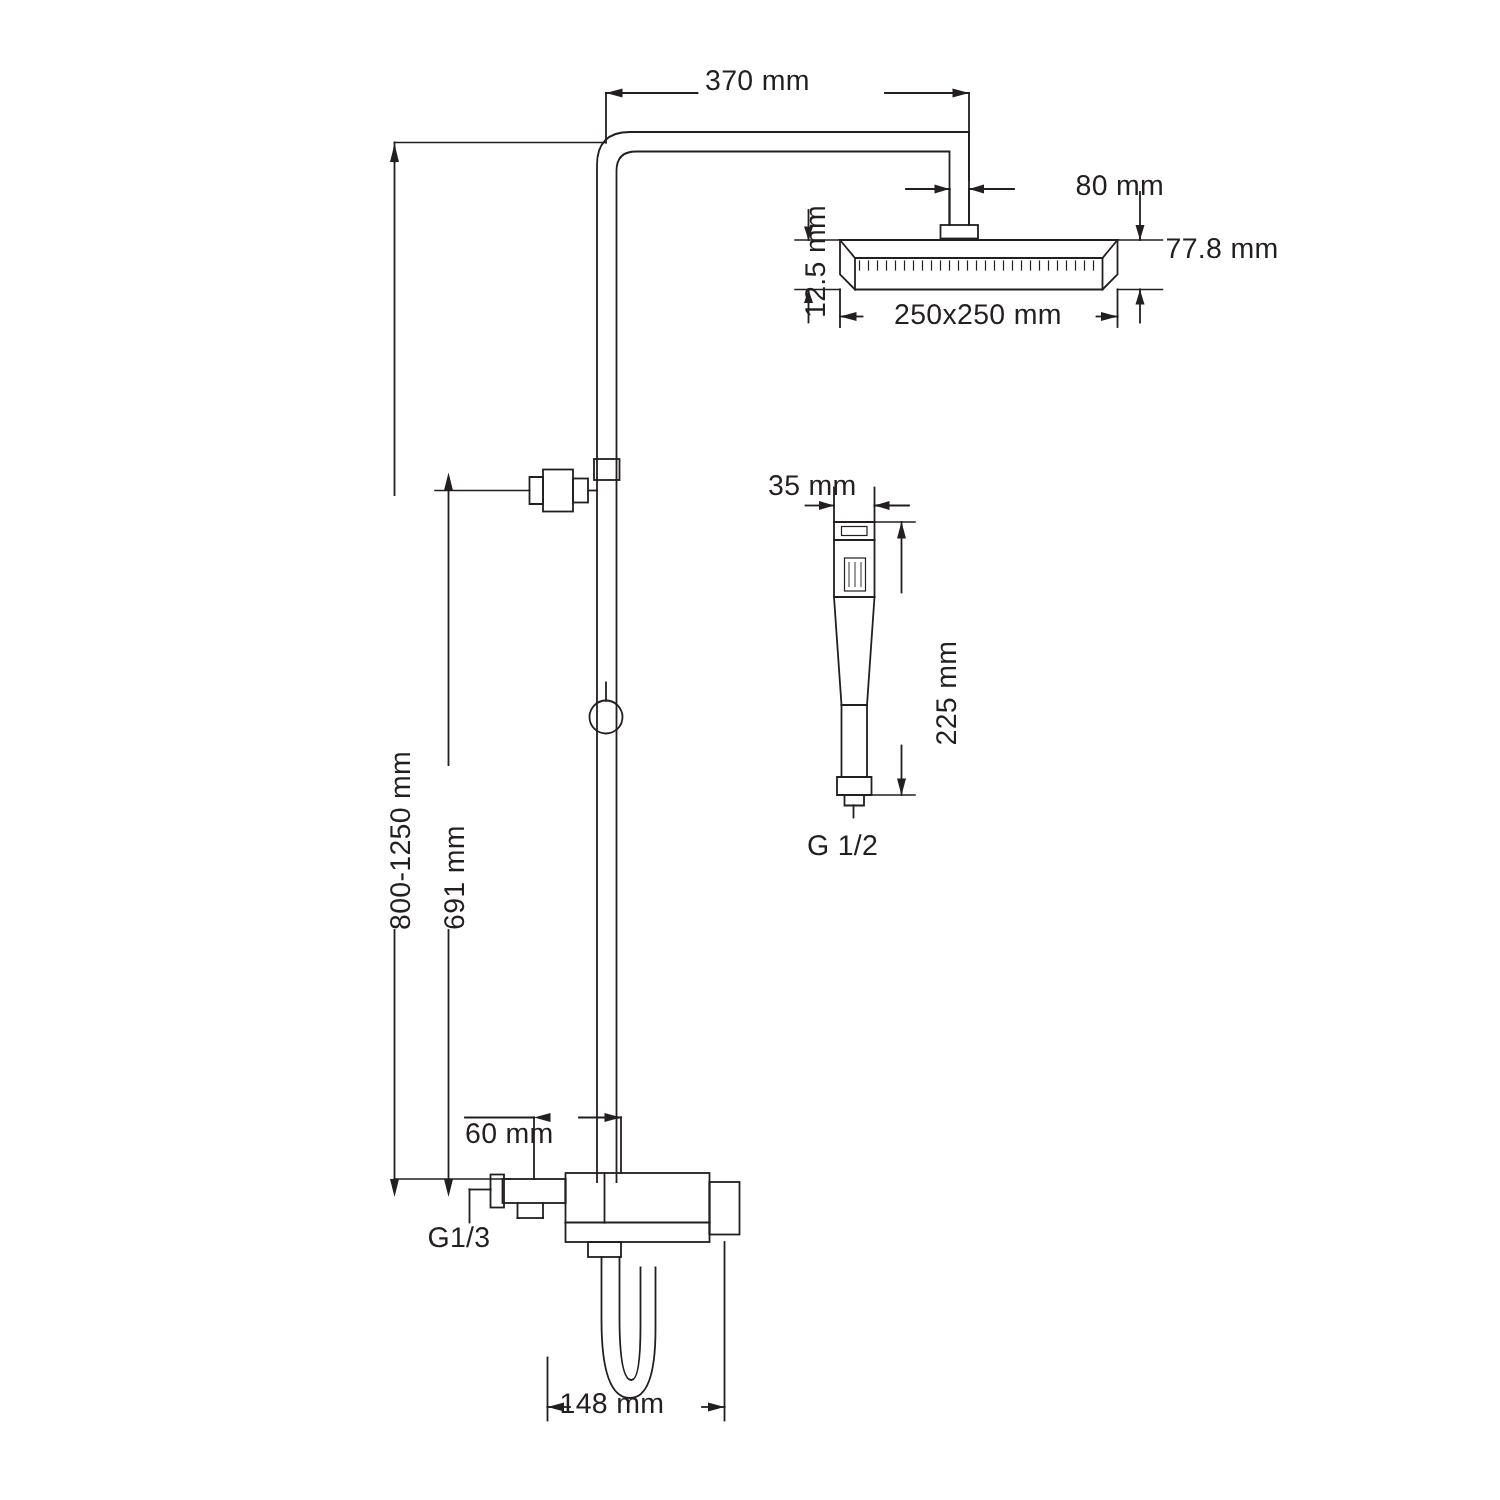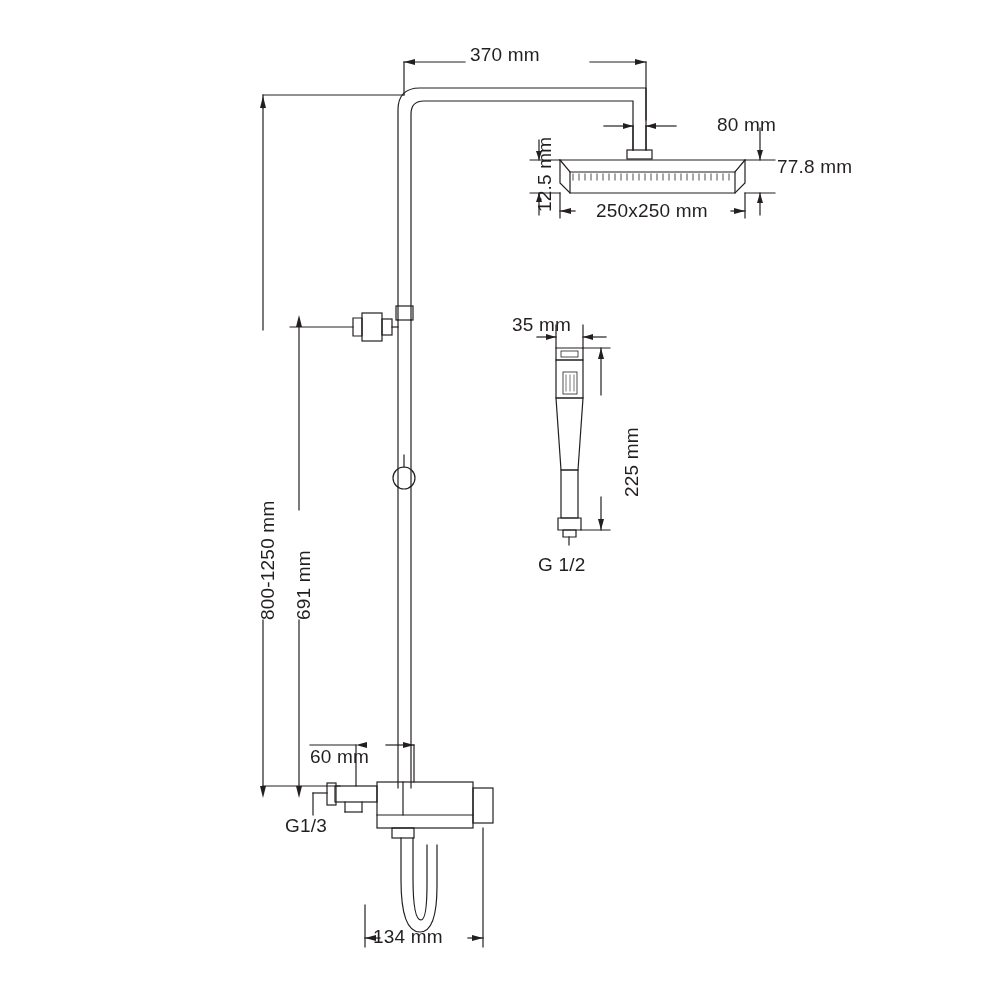--- a/index.html
+++ b/index.html
@@ -275,21 +275,21 @@
   <div class="dim-label" style="left:596px; top:200px;">250x250 mm</div>
 
   <div class="dim-label vert" style="left:257px; top:620px;">800-1250 mm</div>
 
   <div class="dim-label vert" style="left:293px; top:620px;">691 mm</div>
 
   <div class="dim-label" style="left:310px; top:710px;margin-top:36px;">60 mm</div>
 
   <div class="dim-label" style="left:285px; top:815px;">G1/3</div>
 
-  <div class="dim-label" style="left:373px; top:926px;">134 mm</div>
+  <div class="dim-label" style="left:373px; top:926px;">148 mm</div>
 
   <div class="dim-label" style="left:512px; top:314px;">35 mm</div>
 
   <div class="dim-label vert" style="left:621px; top:497px;">225 mm</div>
 
   <div class="dim-label" style="left:538px; top:554px;">G 1/2</div>
 
 </div>
 
 </body></html>

